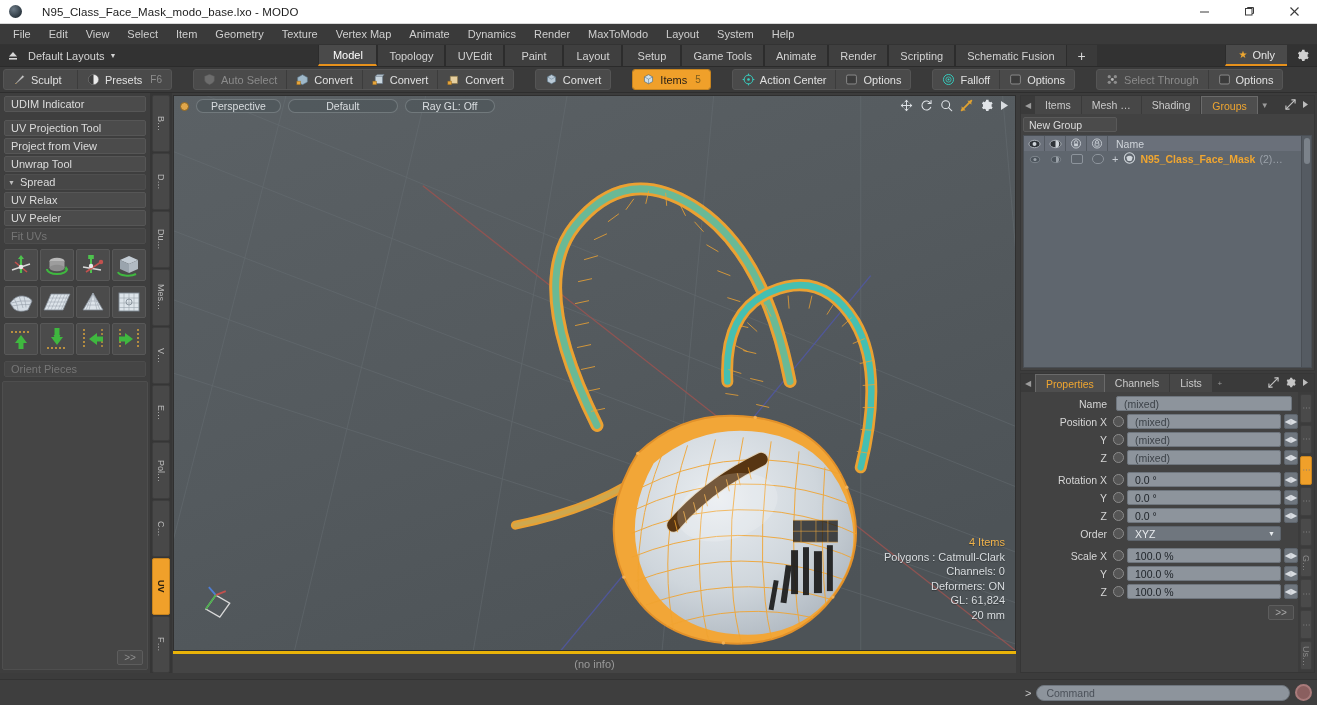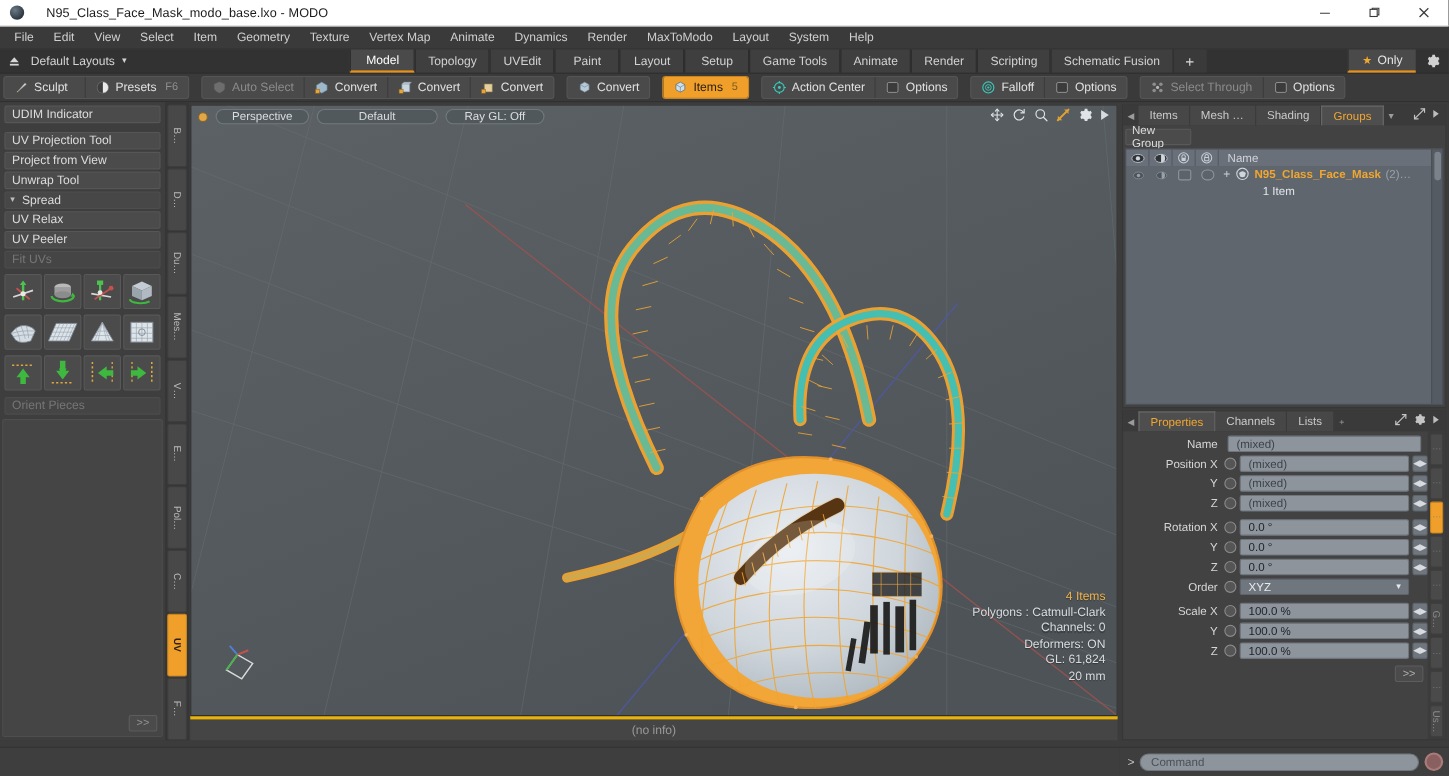--- a/index.html
+++ b/index.html
@@ -57,21 +57,21 @@
   .lb-only{
     display:flex; align-items:center; gap:5px; padding:0 12px;
     background:#4a4a4a; border-left:1px solid #2c2c2c; border-bottom:2px solid #e8921c;
     color:#e6e6e6; font-size:11px;
   }
   .lb-star{ color:#f0a830; font-size:10px; }
   .lb-gear{ width:30px; display:flex;align-items:center;justify-content:center; color:#d0d0d0; }
 
   
   .toolbar{
-    height:26px; background:#3a3a3a; display:flex; align-items:center; gap:5px;
+    height:26px; background:#3a3a3a; display:flex; align-items:center; gap:15px;
     padding:0 3px; border-bottom:1px solid #2e2e2e;
   }
   .tgroup{ display:flex; align-items:stretch; height:21px; background:#4a4a4a;
     border-radius:3px; overflow:hidden; margin-right:6px; border:1px solid #555;}
   .tbtn{ display:flex; align-items:center; gap:5px; padding:0 9px; font-size:11px; color:#e0e0e0;
     border-right:1px solid #3c3c3c; }
   .tbtn:last-child{ border-right:none; }
   .tbtn.dim{ color:#8b8b8b; }
   .tbtn.on{ background:#f0a02a; color:#2a2118; }
   .tbtn .kbd{ color:#8e8e8e; font-size:10px; margin-left:3px;}
@@ -138,21 +138,21 @@
   
   .rightpanel{ width:299px; background:#3c3c3c; display:flex; flex-direction:column; padding:2px 2px 0 2px; gap:2px;}
   .rp-block{ background:#424242; border:1px solid #363636; display:flex; flex-direction:column; }
   .rp-tabbar{ height:18px; display:flex; align-items:stretch; background:#3a3a3a; }
   .rp-arrow{ width:14px; display:flex;align-items:center;justify-content:center;color:#9b9b9b;font-size:8px;}
   .rp-tab{ padding:0 10px; display:flex;align-items:center; font-size:10.5px; color:#cacaca;
     background:#474747; border-right:1px solid #3a3a3a; }
   .rp-tab.active{ background:#4e4e4e; color:#f0a630; border-top:1px solid #6a6a6a;
     border-left:1px solid #6a6a6a; border-right:1px solid #6a6a6a; }
   .rp-tools{ margin-left:auto; display:flex; align-items:center; gap:6px; padding:0 5px; color:#bdbdbd;}
-  .rp-newgroup{ margin:3px 2px; height:15px; width:60px; background:#4b4b4b; border:1px solid #595959;
+  .rp-newgroup{ margin:3px 2px; height:15px; width:94px; background:#4b4b4b; border:1px solid #595959;
     border-radius:2px; display:flex;align-items:center; padding-left:5px; font-size:10.5px; color:#dcdcdc;}
 
   .tree{ flex:1; display:flex; background:#5a6068; margin:0 2px 2px 2px; border:1px solid #4a4f55;}
   .tree-main{ flex:1; display:flex; flex-direction:column; }
   .tree-head{ height:15px; display:flex; align-items:stretch; background:#6a707a; }
   .th-ico{ width:21px; display:flex;align-items:center;justify-content:center; border-right:1px solid #545a62;}
   .th-name{ flex:1; display:flex; align-items:center; padding-left:8px; font-size:10.5px; color:#cfd4da;}
   .tree-rows{ flex:1; background:#5f666e; }
   .tree-row{ height:16px; display:flex; align-items:stretch; }
   .tr-ico{ width:21px; display:flex;align-items:center;justify-content:center;}
@@ -864,21 +864,20 @@
                   <span>
                     <svg width="13" height="12" viewBox="0 0 14 13">
                         <circle cx="7" cy="6.5" r="5.6" fill="none" stroke="#cfd5da" stroke-width="1.1"></circle>
                         <path d="M3.6 5.6 q3.4 -3 6.8 0 l-1 3.6 q-2.4 1.2 -4.8 0z" fill="#cfd5da"></path>
                       </svg>
                   </span>
                   <span>N95_Class_Face_Mask</span>
                   <span class="tr-count">(2)…</span>
                 </div>
               </div>
-              <div class="tree-sub">1 Item</div>
             </div>
           </div>
           <div class="tree-scroll">
               <i></i>
             </div>
         </div>
       </div>
 
       <div class="rp-block" style="flex:1">
         <div class="rp-tabbar">

